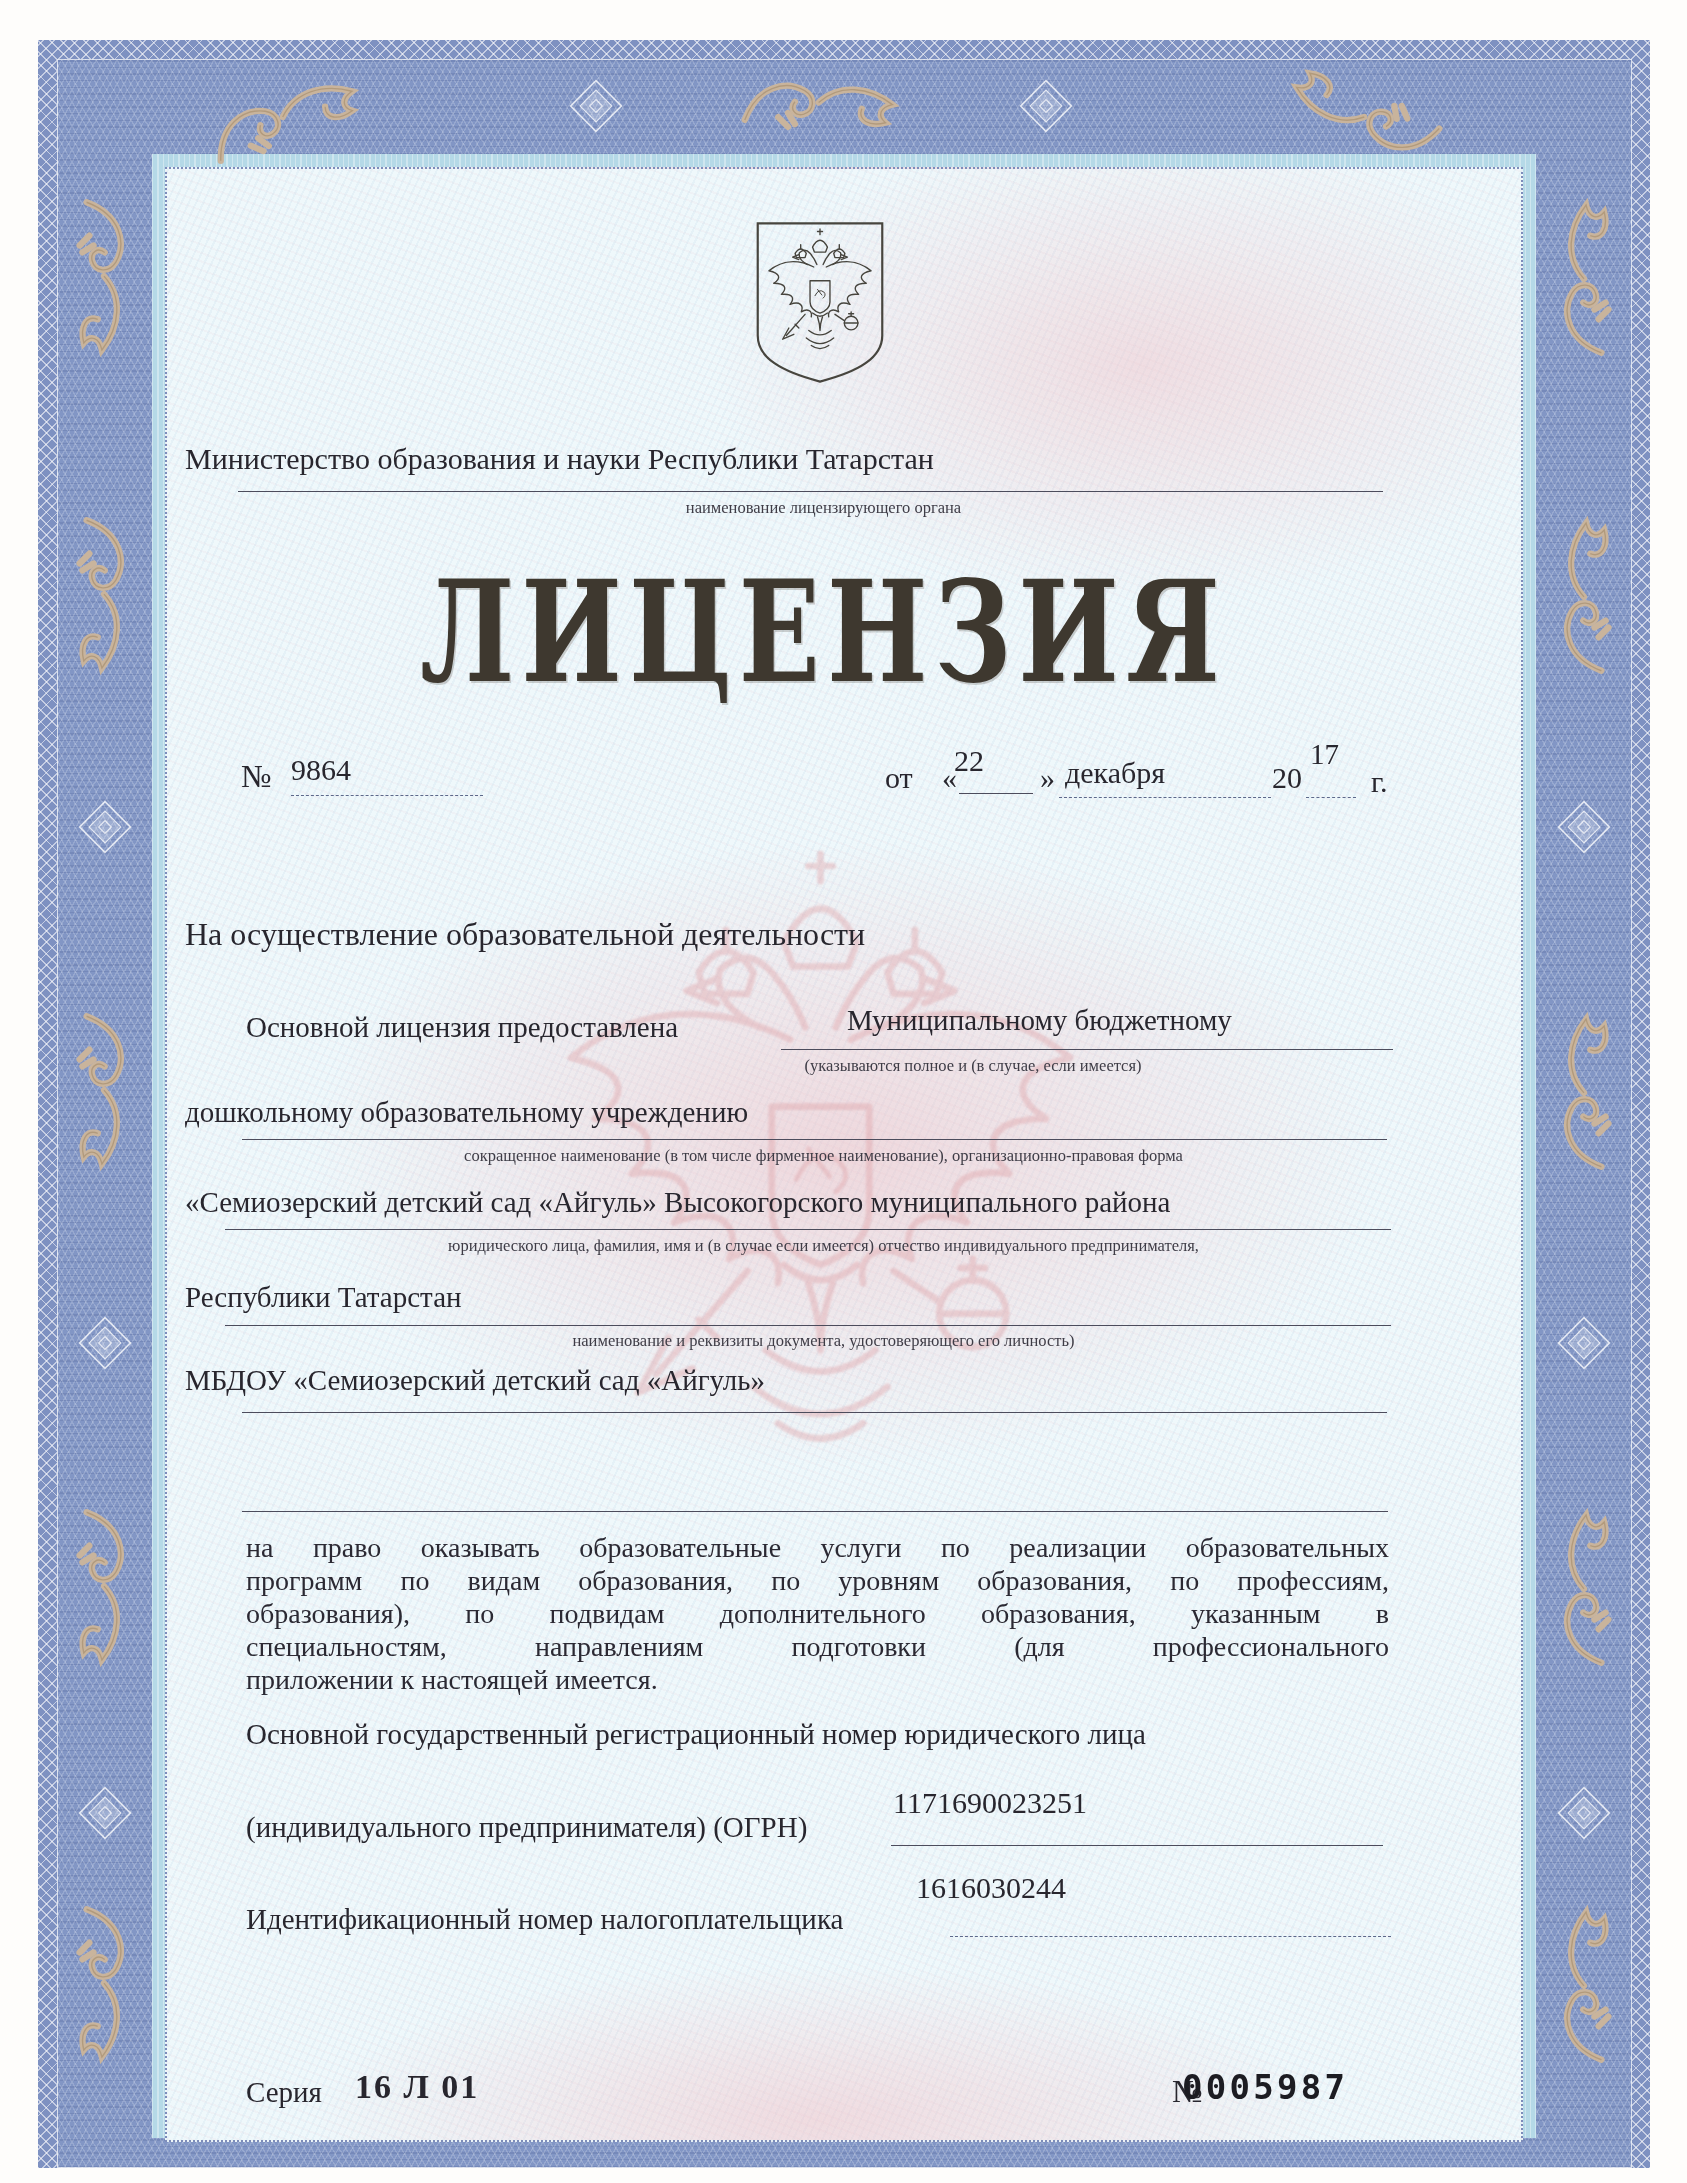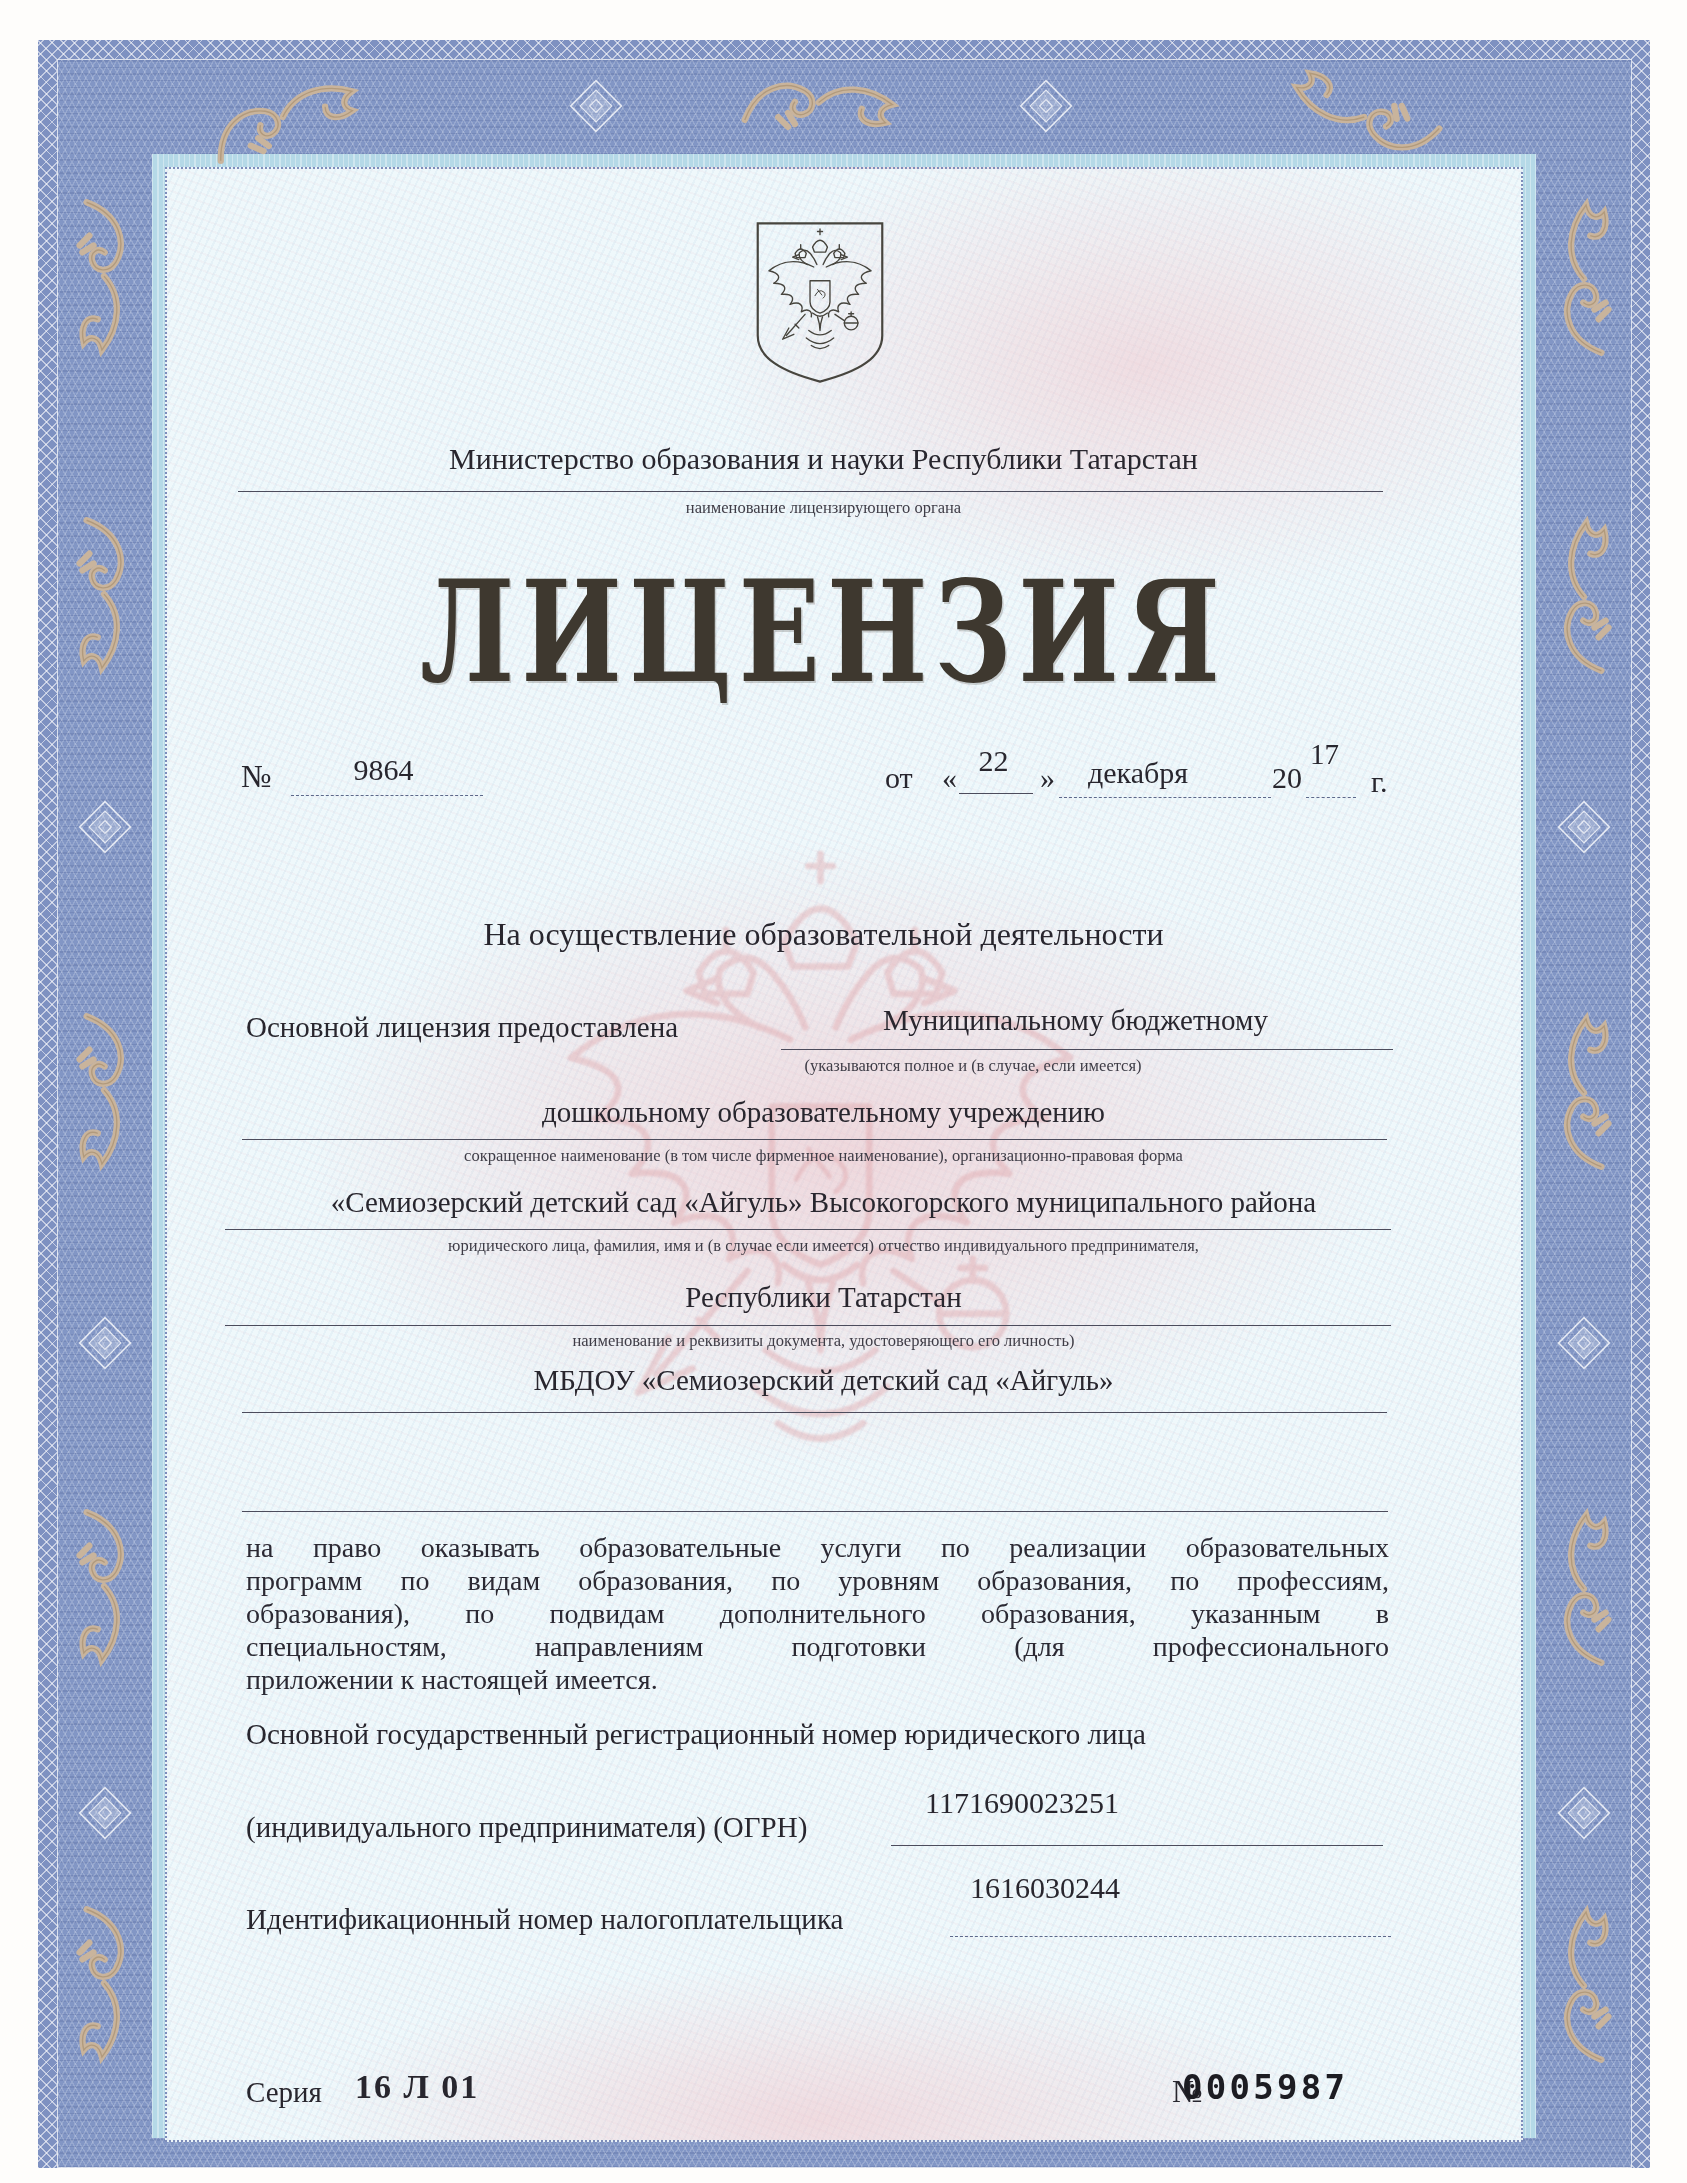--- a/index.html
+++ b/index.html
@@ -31,21 +31,21 @@
   .orn{position:absolute;width:198px;height:63px;color:#c9b49c;}
   .orn.v90{transform:rotate(90deg);} .orn.vm90{transform:rotate(-90deg);}
   .orn.rm20{transform:rotate(-22deg);} .orn.r20{transform:rotate(202deg);}
   .dia{position:absolute;width:56px;height:56px;opacity:.9;}
   
   .emblem{position:absolute;left:754px;top:218px;width:132px;height:169px;color:#47453e;}
   .watermark{position:absolute;left:516px;top:827px;width:609px;height:754px;color:#dfa4a9;
              opacity:.42;filter:blur(1px);}
   
   .t{position:absolute;white-space:nowrap;color:#28262e;}
-  .ctr{text-align:center;}
+  .ctr{text-align:left;}
   .f46{font-size:30px;} .f44{font-size:29px;} .f48{font-size:32px;}
   .cap{position:absolute;font-size:16.5px;color:#3e3c46;white-space:nowrap;text-align:center;}
   .line{position:absolute;border-top:2px solid #4c4c5c;height:0;}
   .dash{border-top:2px dashed #5d688a;}
   .thin{border-top-width:1.3px;}
   .title{position:absolute;left:185px;top:562px;width:1277px;text-align:center;
          font-family:"DejaVu Serif",serif;font-weight:bold;font-size:140px;line-height:140px;
          letter-spacing:9.3px;color:#3e382f;transform:scaleX(.76);transform-origin:50% 50%;
          text-shadow:2px 2px 0 rgba(62,56,47,.22);}
   .para{position:absolute;left:246px;top:1532px;width:1143px;font-size:28px;color:#2b2933;}

